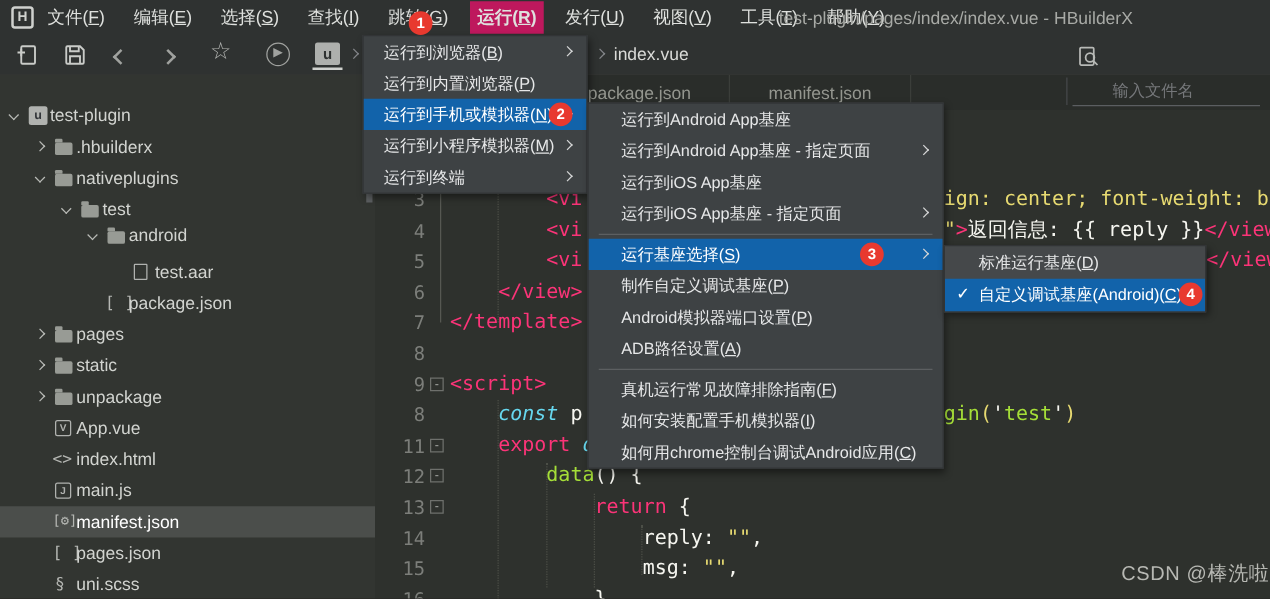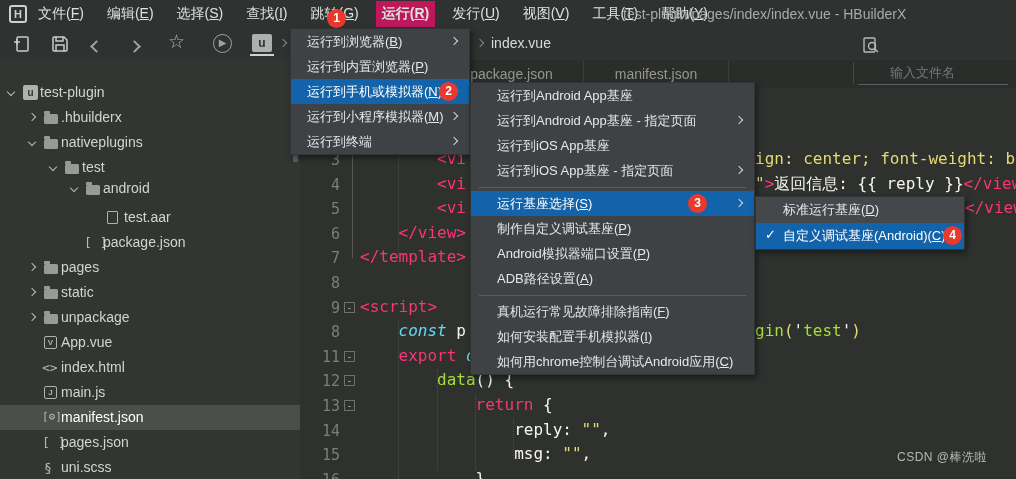--- a/index.html
+++ b/index.html
@@ -91,21 +91,21 @@
   .mrow.hl .lbl { color:#ffffff; }
   .marrow { position:absolute; right:12px; top:9px; width:6px; height:6px; border-right:1.6px solid #d5d6d7;
             border-top:1.6px solid #d5d6d7; transform:rotate(45deg); }
   .mcheck { position:absolute; left:9px; top:4px; color:#ffffff; font-size:13px; }
   .msep { height:1px; background:#5c5f61; margin:4px 8px 3px 8px; }
 
   
   .abadge { position:absolute; width:19px; height:19px; border-radius:50%; background:#e8392f; color:#ffffff;
             font-size:12px; font-weight:bold; text-align:center; line-height:19px; z-index:20; }
 
-  .watermark { position:absolute; left:897px; top:449px; font-size:12px; color:#b7b8b3; z-index:6; letter-spacing:.5px; }
+  .watermark { position:absolute; left:897px; top:449px; font-size:16px; color:#b7b8b3; z-index:6; letter-spacing:.5px; }
 </style>
 </head>
 <body>
 
 <div class="app">
 
   <div class="titlebar">
     <span class="logo">H</span>
     <nav class="menubar">
         <span class="mitem">文件(<u>F</u>)</span>

